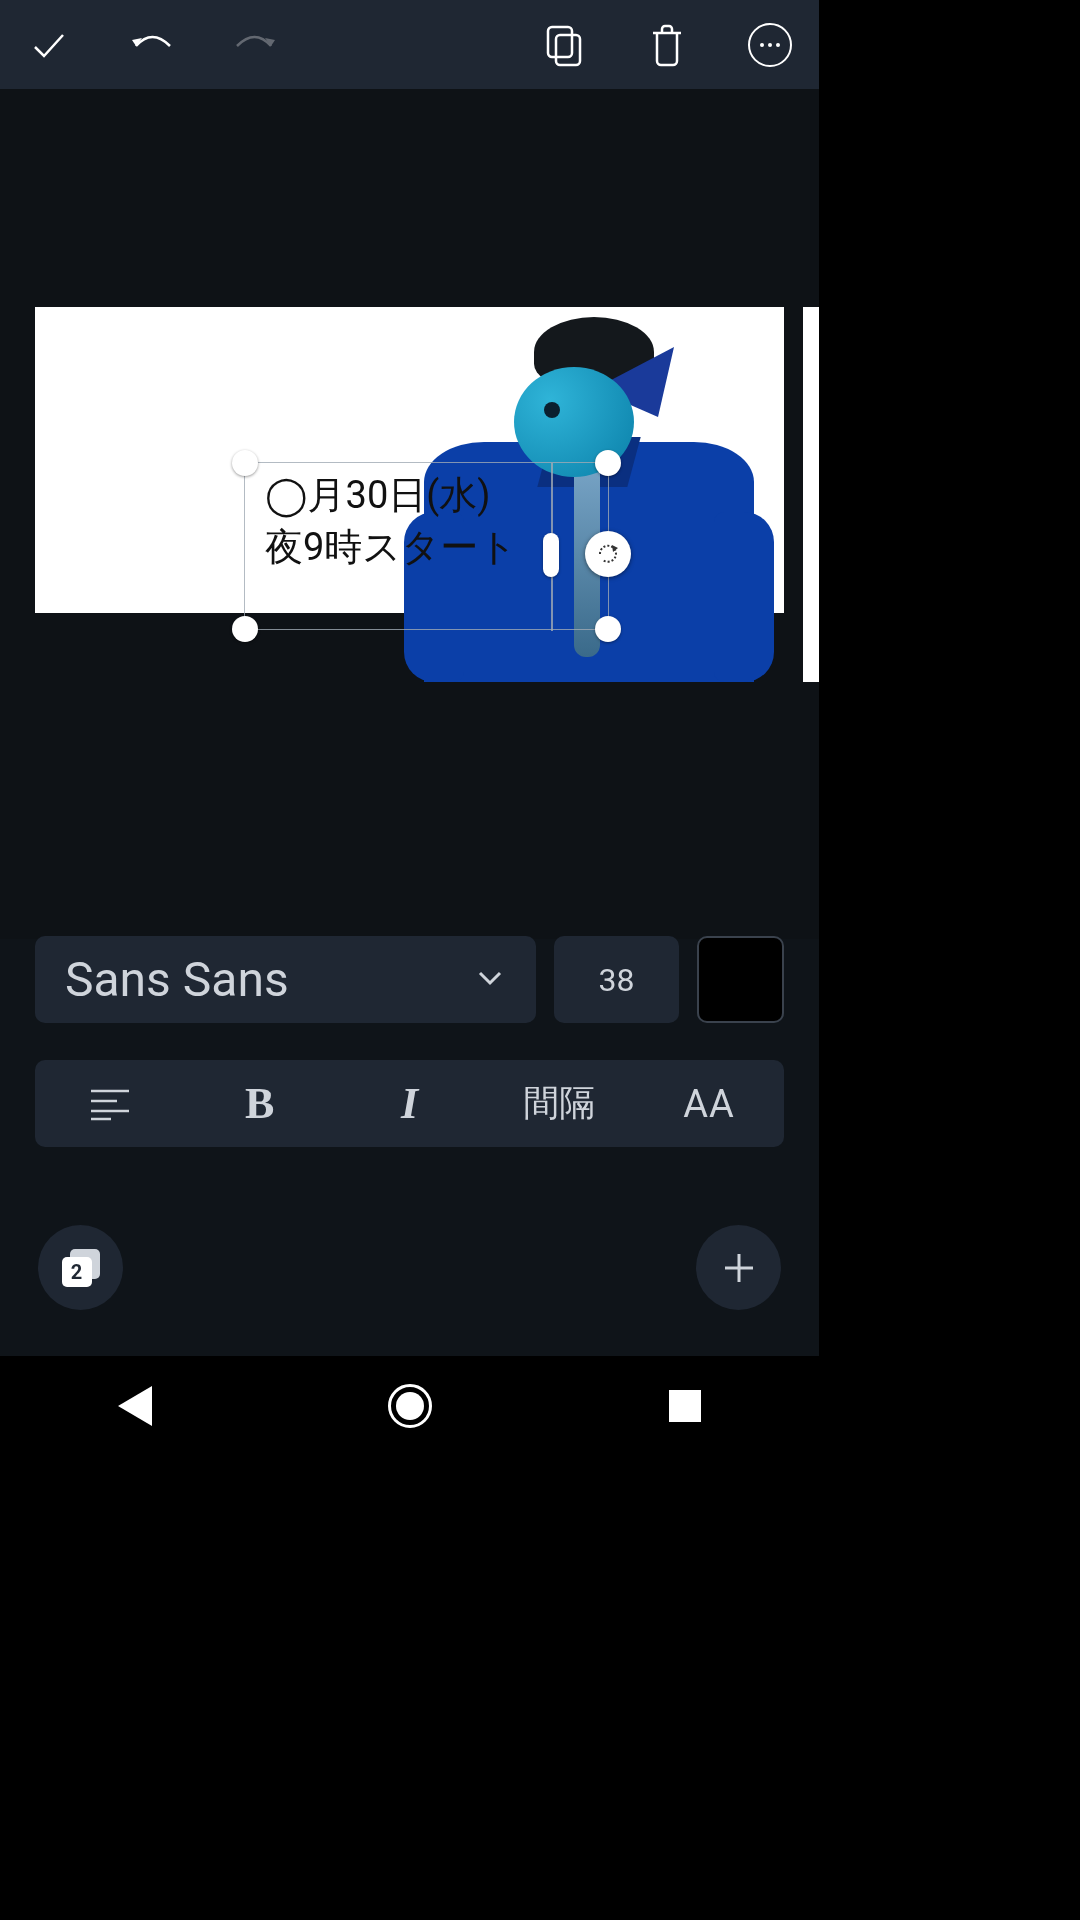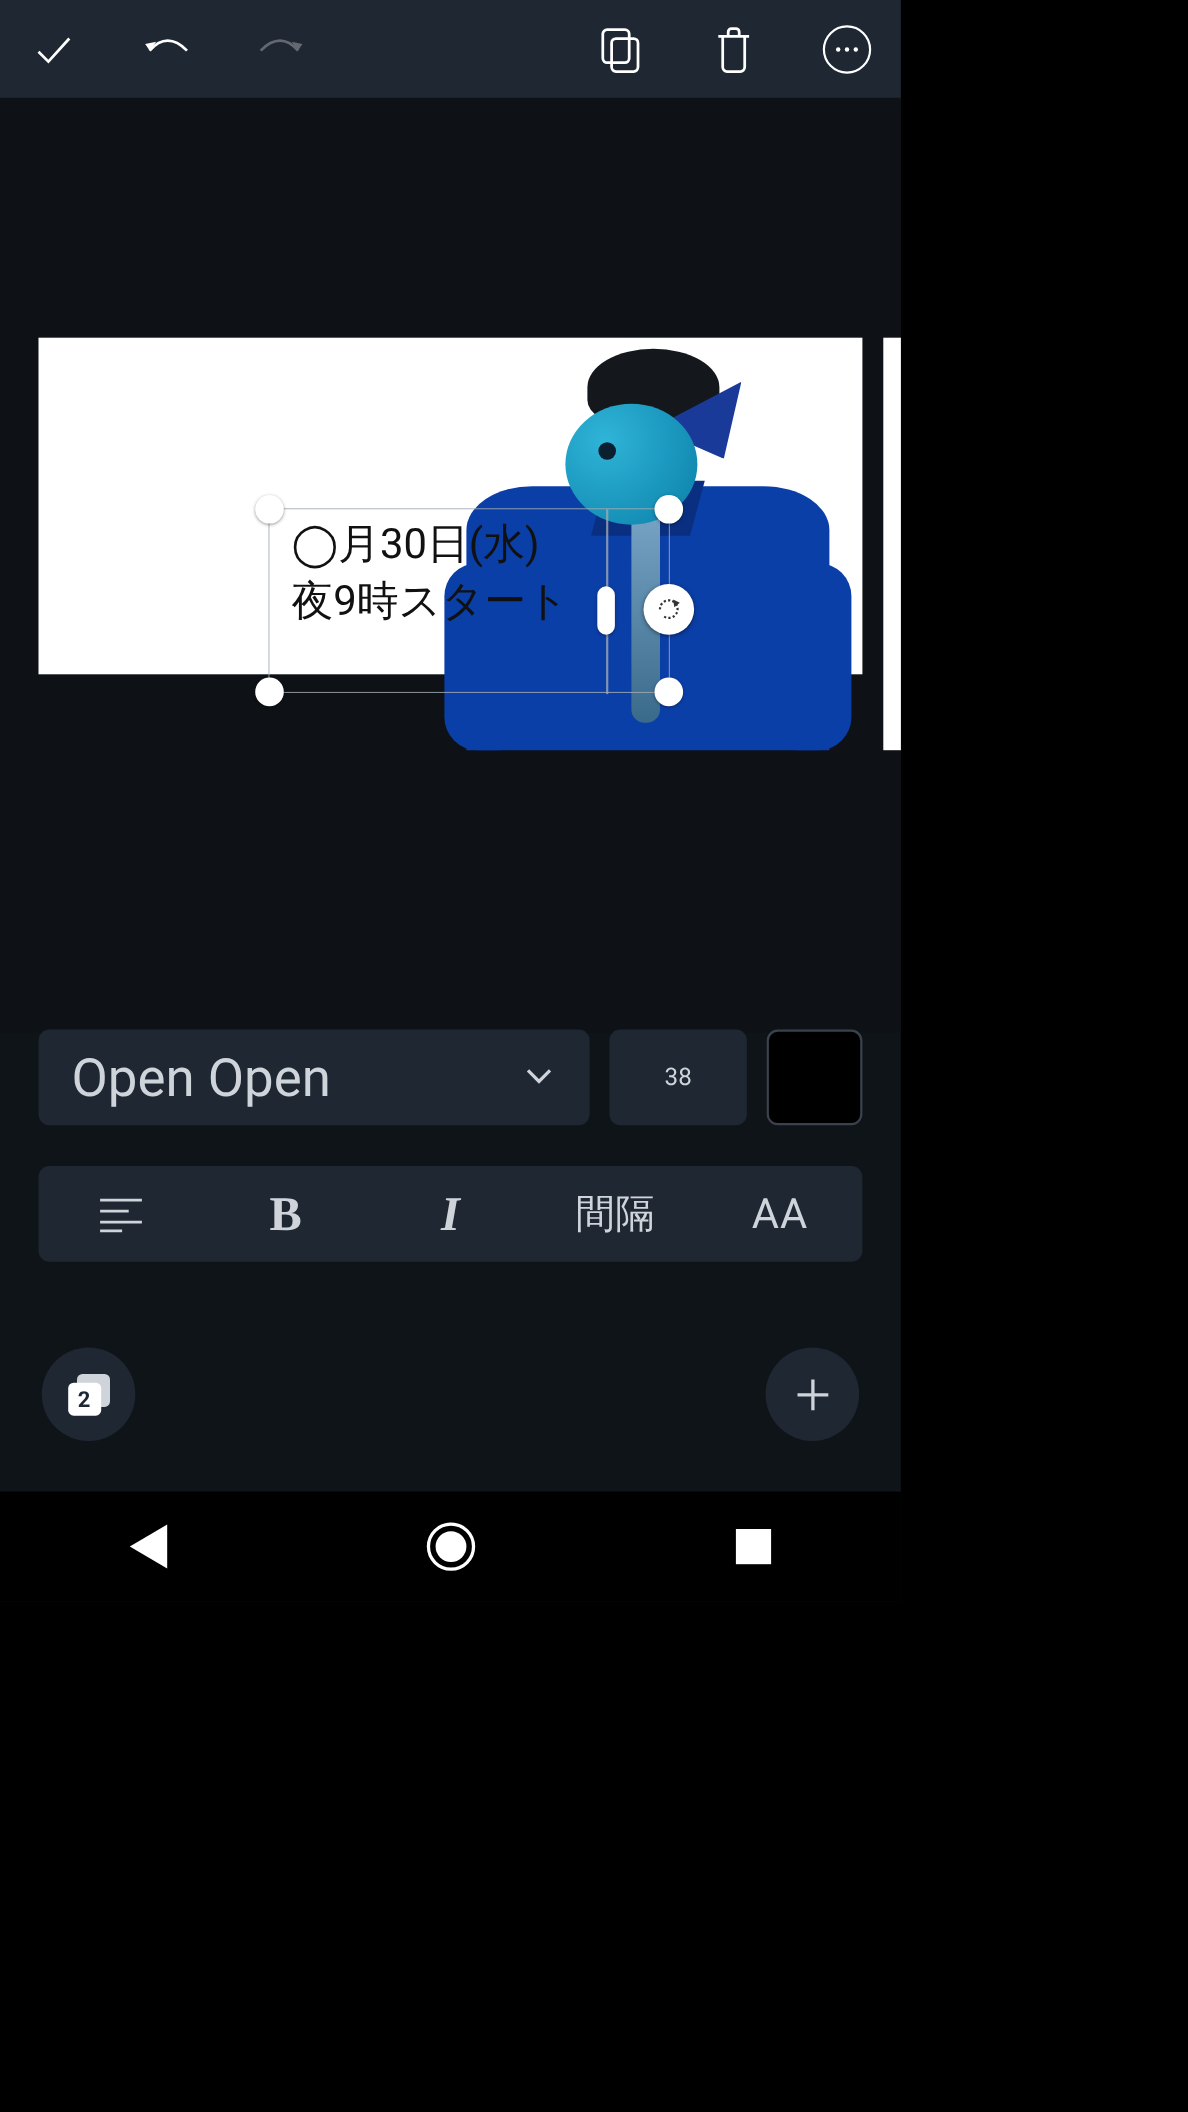--- a/index.html
+++ b/index.html
@@ -44,21 +44,21 @@
   .tail-line { position:absolute; left:306px; top:0; width:2px; height:168px; background:rgba(160,170,180,0.8); }
   .width-handle { position:absolute; left:298px; top:70px; width:16px; height:44px; background:#fff; border-radius:8px; box-shadow:0 1px 3px rgba(0,0,0,0.4); }
   .rotate-handle { position:absolute; left:340px; top:68px; width:46px; height:46px; background:#fff; border-radius:50%; box-shadow:0 1px 4px rgba(0,0,0,0.5); display:flex; align-items:center; justify-content:center; }
   .rotate-handle svg { width:28px; height:28px; }
 
   
   .controls { position:absolute; left:35px; right:35px; top:936px; display:flex; gap:18px; }
   .font-select { flex:1; height:87px; background:#1f2733; border-radius:10px; display:flex; align-items:center; justify-content:space-between; padding:0 30px; cursor:pointer; }
   .font-name { color:#cfd4db; font-size:48px; font-weight:400; }
   .chev svg { width:32px; height:32px; stroke:#cfd4db; stroke-width:3; fill:none; }
-  .size-box { width:125px; height:87px; background:#1f2733; border-radius:10px; display:flex; align-items:center; justify-content:center; color:#cfd4db; font-size:22px; cursor:pointer; }
+  .size-box { width:125px; height:87px; background:#1f2733; border-radius:10px; display:flex; align-items:center; justify-content:center; color:#cfd4db; font-size:32px; cursor:pointer; }
   .color-swatch { width:87px; height:87px; border:2px solid #3a424d; border-radius:10px; background:#000; cursor:pointer; }
 
   .style-row { position:absolute; left:35px; right:35px; top:1060px; height:87px; background:#1f2733; border-radius:10px; display:flex; align-items:center; }
   .style-btn { flex:1; display:flex; align-items:center; justify-content:center; color:#cfd4db; cursor:pointer; height:100%; }
   .style-btn svg { stroke:#cfd4db; fill:none; stroke-width:2.5; }
   .b-label { font-size:44px; font-weight:800; color:#cfd4db; font-family:Georgia,serif;}
   .i-label { font-size:44px; font-style:italic; font-family:Georgia,serif; color:#cfd4db; font-weight:600;}
   .aa-label { font-size:38px; color:#cfd4db; letter-spacing:1px;}
   .spacing-label { font-size:36px; color:#cfd4db; }
 
@@ -154,21 +154,21 @@
               <polyline points="18,5 24,8 19,12" fill="#333"></polyline>
             </svg>
         </div>
       </div>
     </div>
     <div class="next-canvas"></div>
   </div>
 
   <div class="controls">
     <div class="font-select">
-      <span class="font-name">Open Open</span>
+      <span class="font-name">Sans Sans</span>
       <span class="chev"><svg viewBox="0 0 32 32">
             <polyline points="6,11 16,21 26,11"></polyline>
           </svg></span>
     </div>
     <div class="size-box">
       <span>38</span>
     </div>
     <div class="color-swatch"></div>
   </div>
 

